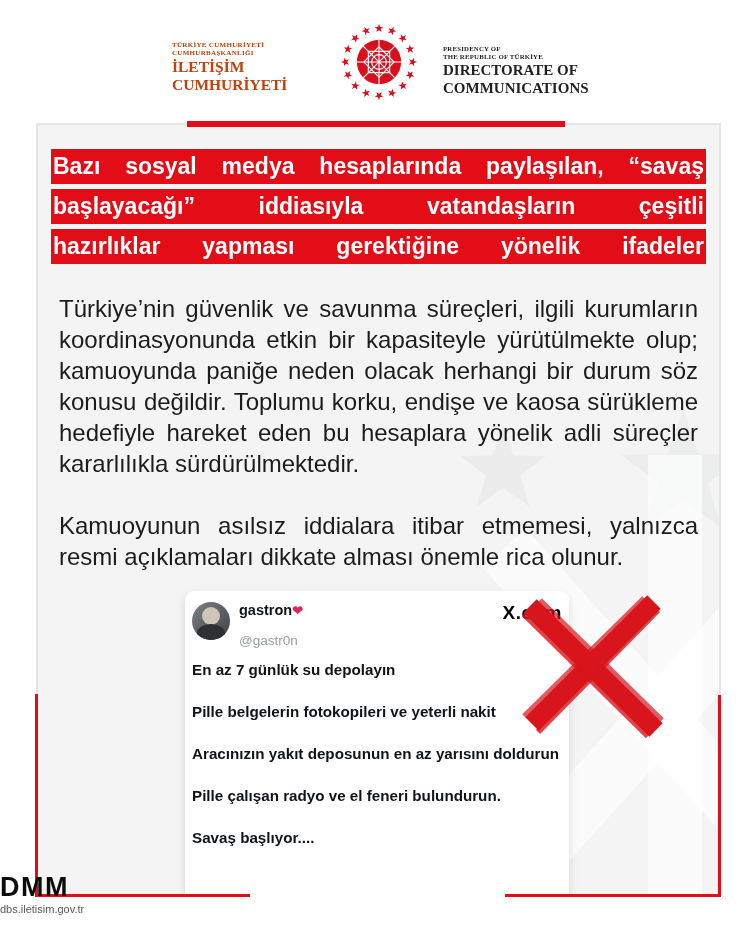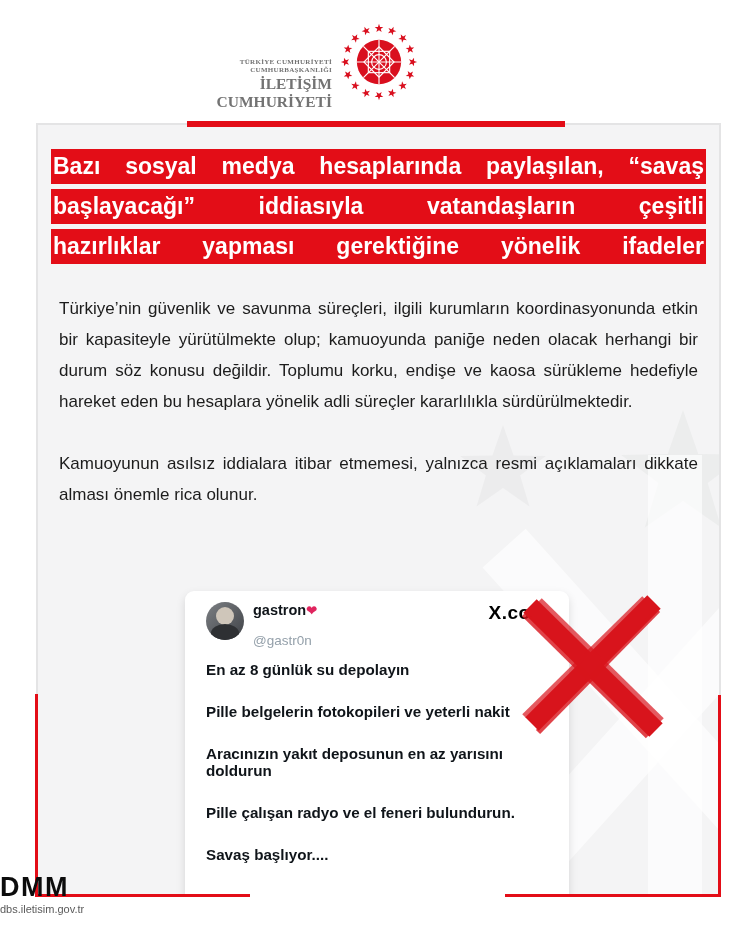--- a/index.html
+++ b/index.html
@@ -1,21 +1,21 @@
 <!DOCTYPE html>
 <html><head>
 <meta charset="utf-8">
 <style>
   * { margin:0; padding:0; box-sizing:border-box; }
   html,body { background:#ffffff; }
   body { font-family:"Liberation Sans", sans-serif; }
   .page { position:relative; width:753px; height:941px; background:#ffffff; overflow:hidden; }
 
   
-  .hdr-left { position:absolute; left:172px; top:58px; width:160px; text-align:right; color:#737373; }
+  .hdr-left { position:absolute; left:172px; top:41px; width:160px; text-align:left; color:#c2410c; }
   .hdr-left .small { font-family:"Liberation Serif",serif; font-size:7px; font-weight:bold; letter-spacing:.3px; }
   .hdr-left .big   { font-family:"Liberation Serif",serif; font-size:15.5px; font-weight:bold; margin-top:1px; }
   .emblem { position:absolute; left:338px; top:21px; width:82px; height:82px; }
   .hdr-right { position:absolute; left:443px; top:45px; color:#231f20; }
   .hdr-right .small { font-family:"Liberation Serif",serif; font-size:6.8px; font-weight:bold; letter-spacing:.2px; line-height:7.5px; }
   .hdr-right .big   { font-family:"Liberation Serif",serif; font-size:15px; font-weight:bold; line-height:16px; margin-top:2px; }
 
   
   .card { position:absolute; left:38px; top:125px; width:681px; height:770px;
           background:#f4f4f5; overflow:hidden; }
@@ -29,27 +29,27 @@
 
   
   .headline { position:relative; margin:24px 13px 0 13px; }
   .hl-line { display:inline-block; background:#e30d17; color:#ffffff; font-weight:bold;
              font-size:23px; line-height:35px; padding:0 2px; margin-bottom:5px;
              white-space:nowrap; }
   .hl-line.full { display:block; white-space:normal; text-align:justify; text-align-last:justify; }
 
   
   .bodytext { position:relative; margin:29px 21px 0 21px; color:#1c1c1c;
-              font-size:17px; line-height:31px; text-align:justify; }
+              font-size:24px; line-height:31px; text-align:justify; }
   .bodytext p + p { margin-top:31px; }
 
   
   .tweet { position:absolute; left:147px; top:466px; width:384px; height:316px;
            background:#ffffff; border-radius:9px; box-shadow:0 4px 10px rgba(0,0,0,.13);
-           padding:11px 21px; }
+           padding:11px 7px; }
   .t-head { display:flex; align-items:flex-start; }
   .avatar { width:38px; height:38px; border-radius:50%; position:relative; overflow:hidden;
             background:linear-gradient(135deg,#7c7f83,#3f4247); flex:0 0 38px; }
   .avatar::before { content:""; position:absolute; left:10px; top:5px; width:18px; height:18px;
             border-radius:50%; background:#cfc6ba; }
   .avatar::after  { content:""; position:absolute; left:5px; top:22px; width:28px; height:18px;
             border-radius:50% 50% 0 0; background:#2e3033; }
   .t-names { margin-left:9px; }
   .t-user { font-size:14.5px; font-weight:bold; color:#0f1419; }
   .t-user .heart { color:#e0245e; font-size:13px; }
@@ -105,20 +105,26 @@
       <circle cx="50" cy="50" r="9"></circle>
       <rect x="37" y="37" width="26" height="26"></rect>
       <rect x="37" y="37" width="26" height="26" transform="rotate(45 50 50)"></rect>
       <line x1="50" y1="23" x2="50" y2="77"></line>
       <line x1="23" y1="50" x2="77" y2="50"></line>
       <line x1="31" y1="31" x2="69" y2="69"></line>
       <line x1="69" y1="31" x2="31" y2="69"></line>
     </g>
   </svg>
 
+  <div class="hdr-right">
+    <div class="small">PRESIDENCY OF</div>
+    <div class="small">THE REPUBLIC OF TÜRKİYE</div>
+    <div class="big">DIRECTORATE OF</div>
+    <div class="big">COMMUNICATIONS</div>
+  </div>
 
   <div class="card">
 
     <svg class="wm" style="left:420px; top:300px;" width="90" height="90" viewBox="-10 -10 20 20">
       <polygon points="0,-10 2.35,-3.24 9.51,-3.09 3.80,1.24 5.88,8.09 0,4 -5.88,8.09 -3.80,1.24 -9.51,-3.09 -2.35,-3.24" fill="#ececed"></polygon>
     </svg>
     <svg class="wm" style="left:580px; top:285px;" width="130" height="130" viewBox="-10 -10 20 20">
       <polygon points="0,-10 2.35,-3.24 9.51,-3.09 3.80,1.24 5.88,8.09 0,4 -5.88,8.09 -3.80,1.24 -9.51,-3.09 -2.35,-3.24" fill="#eceded"></polygon>
     </svg>
     <div class="wm wm-band" style="left:390px; top:565px; width:460px; height:58px; transform:rotate(48deg);"></div>
@@ -139,21 +145,21 @@
     <div class="tweet">
       <div class="t-head">
         <div class="avatar"></div>
         <div class="t-names">
           <div class="t-user"><span>gastron</span><span class="heart">❤</span></div>
           <div class="t-handle">@gastr0n</div>
         </div>
         <div class="t-source">X.com</div>
       </div>
       <div class="t-body">
-        <p>En az 8 günlük su depolayın</p>
+        <p>En az 7 günlük su depolayın</p>
         <p>Pille belgelerin fotokopileri ve yeterli nakit</p>
         <p>Aracınızın yakıt deposunun en az yarısını doldurun</p>
         <p>Pille çalışan radyo ve el feneri bulundurun.</p>
         <p>Savaş başlıyor....</p>
       </div>
     </div>
   </div>
 
   <svg class="xmark" viewBox="0 0 150 150">
     <g stroke="#d8141c" fill="none" stroke-linecap="butt">

